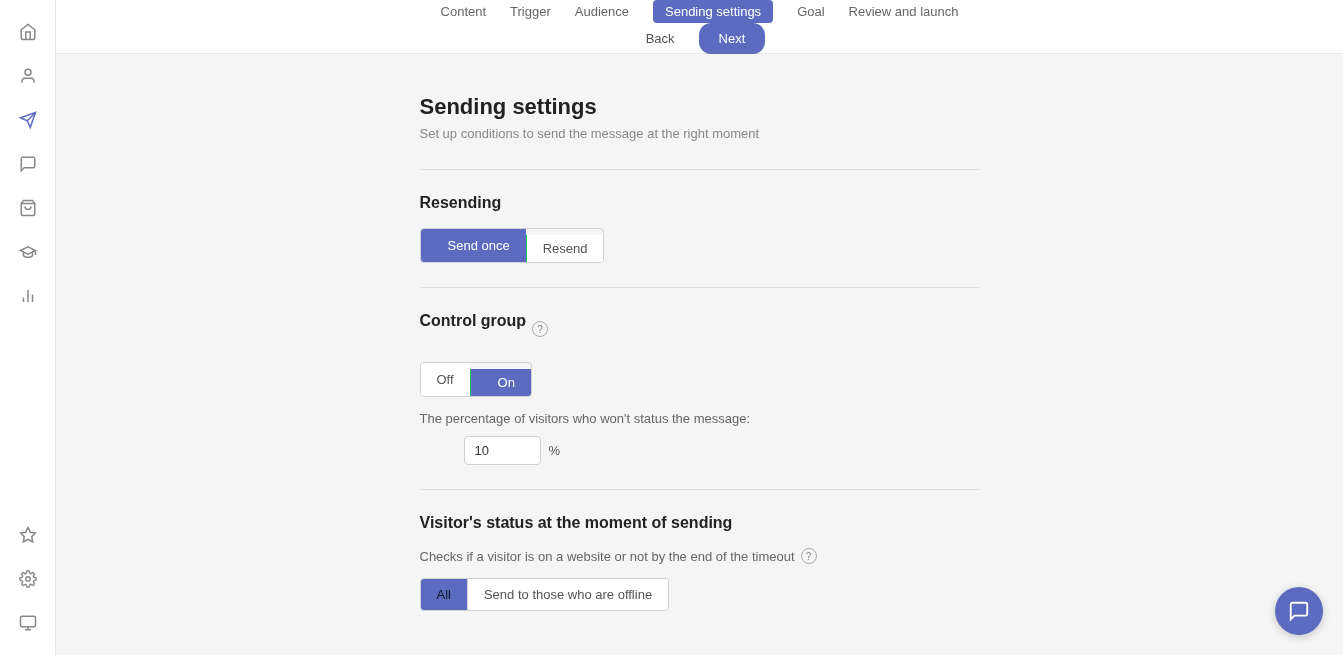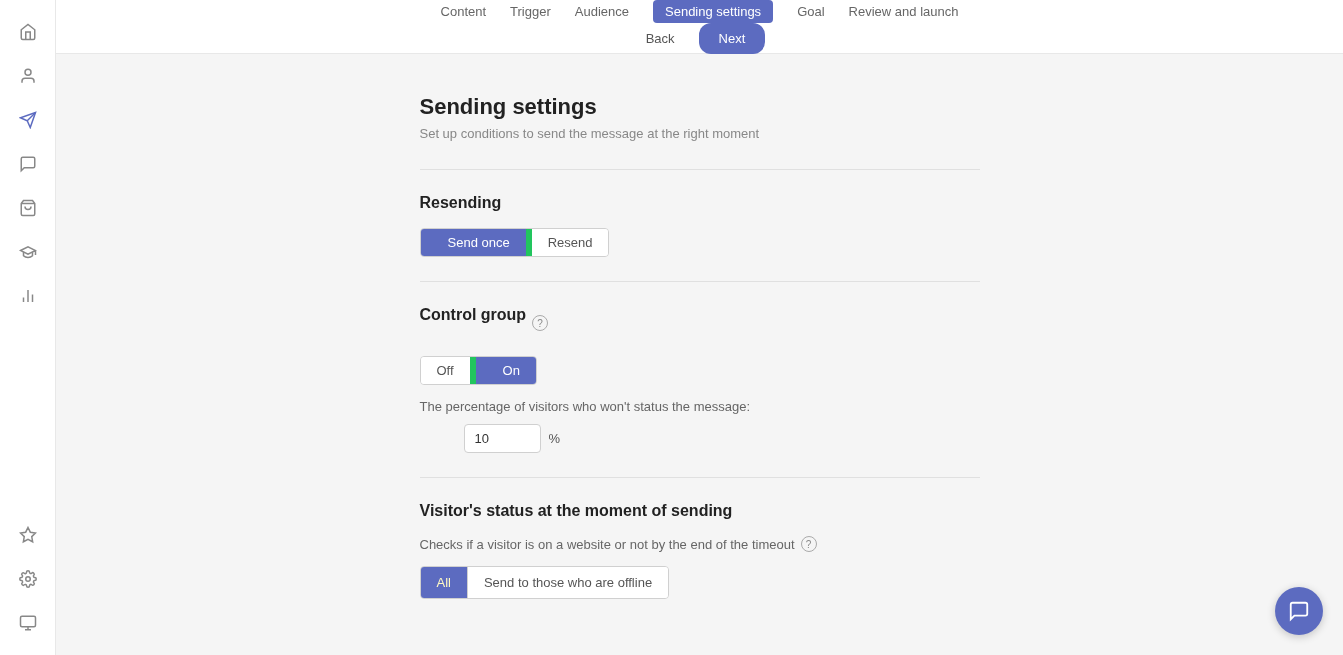--- a/index.html
+++ b/index.html
@@ -154,21 +154,22 @@
     }
     .toggle-btn {
       padding: 6px 16px;
       font-size: 13px;
       cursor: pointer;
       border: none;
       background: #fff;
       color: #555;
     }
     .toggle-btn + .toggle-btn {
-      border-left: 6px solid #22c55e;
+      border-left: 1px solid #22c55e;
+      margin-top: 6px;
     }
     .toggle-btn.active {
       background: #5c6bc0;
       color: #fff;
       padding-left: 27px;
     }
     .description-text {
       font-size: 13px;
       color: #666;
       margin-bottom: 8px;
@@ -209,21 +210,21 @@
       cursor: pointer;
       border: none;
       background: #fff;
       color: #555;
     }
     .status-toggle-btn + .status-toggle-btn {
       border-left: 1px solid #d0d0d0;
     }
     .status-toggle-btn.active {
       background: #5c6bc0;
-      color: #fef9c3;
+      color: #0f172a;
     }
 
     
     .help-icon {
       width: 16px;
       height: 16px;
       border: 1px solid #aaa;
       border-radius: 50%;
       display: inline-flex;
       align-items: center;

